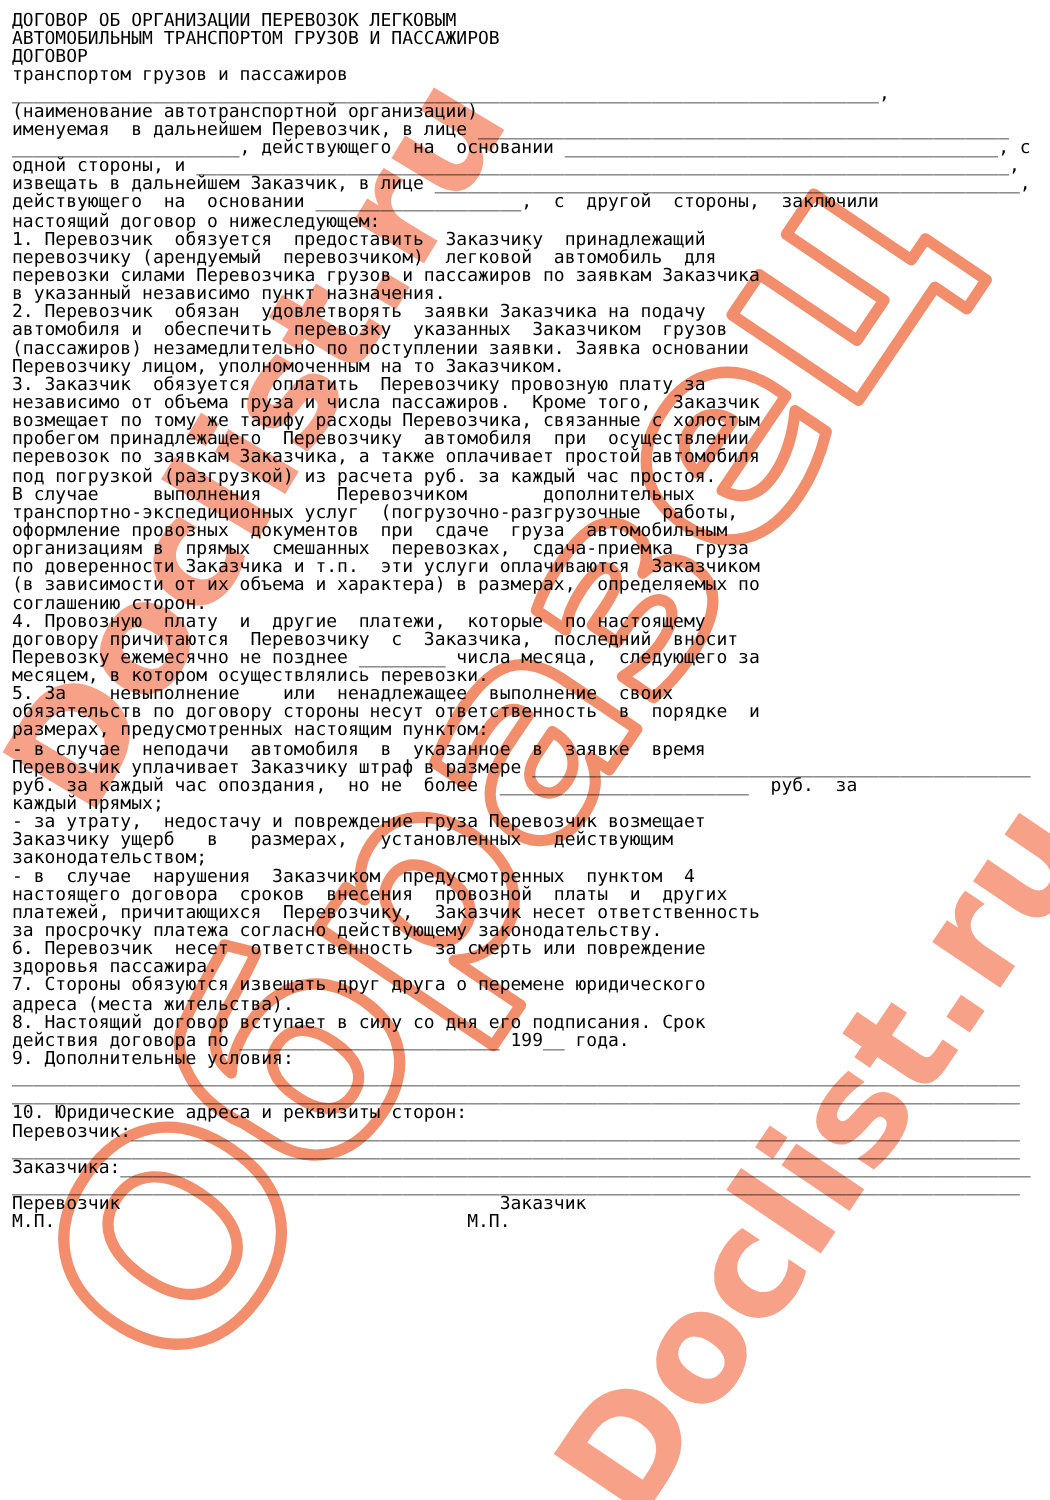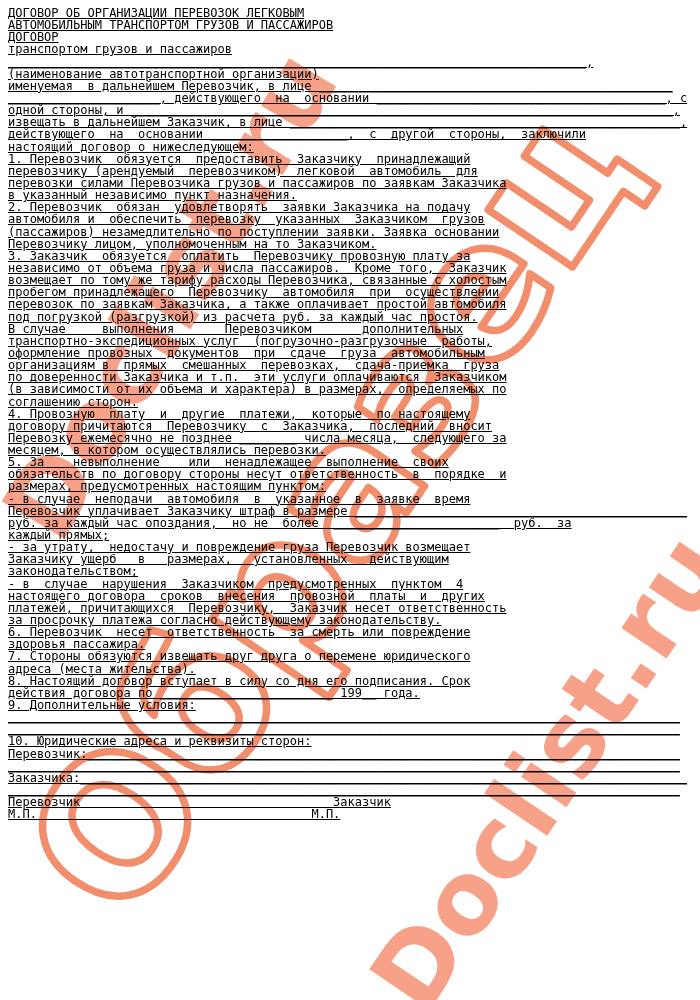--- a/index.html
+++ b/index.html
@@ -22,21 +22,20 @@
   .wm-outline{
     font-size:186px;
     fill:none;
     stroke-width:7.5px;
     stroke-linejoin:round;
     stroke-linecap:round;
   }
   #doc{
     position:absolute;left:8px;top:7px;width:690px;
     z-index:1;
-    text-decoration:underline;
   }
   .ln{
     white-space:pre;
     font-size:12px;
     line-height:12.15px;
     height:12.15px;
     color:#000000;
     letter-spacing:0;
   }
 </style>

